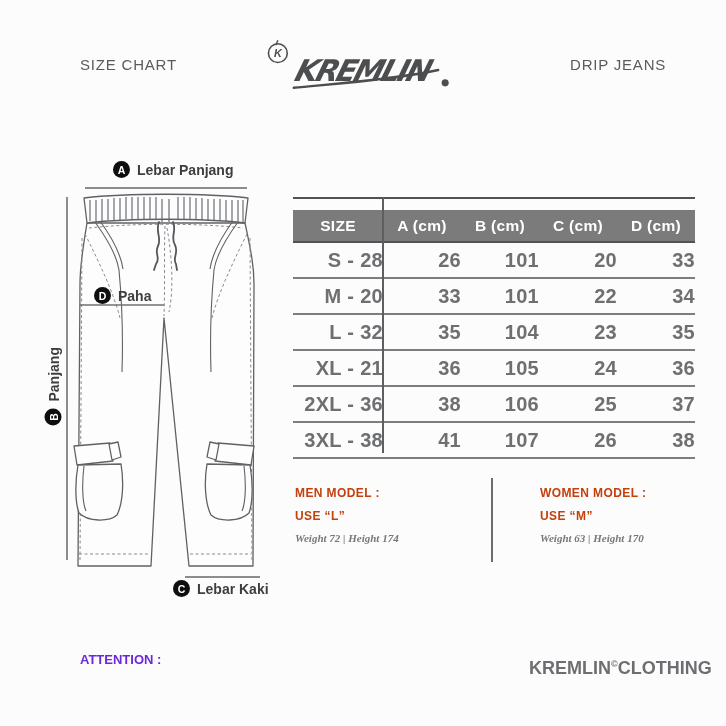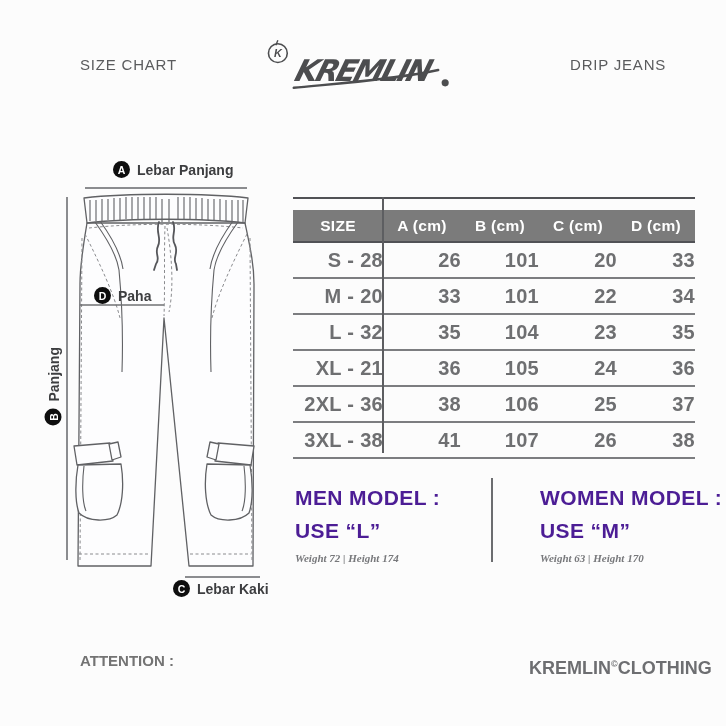--- a/index.html
+++ b/index.html
@@ -35,27 +35,27 @@
     height:31px;background:#7b7b7b;border-bottom:2.5px solid #515256;}
   .thead span{text-align:center;color:#fff;font-size:15.5px;font-weight:bold;letter-spacing:.3px;}
   .trow{display:grid;grid-template-columns:90px repeat(4,1fr);align-items:center;
     height:34px;border-bottom:2px solid #7c7d80;}
   .trow span{text-align:right;font-size:20px;font-weight:bold;color:#6e6f71;letter-spacing:.3px;}
   .v-div{position:absolute;left:382px;top:197px;width:2px;height:256px;background:#5d5e61;}
   
   .model{position:absolute;width:190px;}
   .model-men{left:295px;top:486px;}
   .model-women{left:540px;top:486px;}
-  .model .m-title,.model .m-use{font-size:21px;font-weight:bold;color:#4c1d95;
+  .model .m-title,.model .m-use{font-size:12px;font-weight:bold;color:#c2410c;
     letter-spacing:.4px;margin:0 0 9px 0;}
   .model .m-stats{font-size:11px;font-weight:bold;font-style:italic;color:#77787b;margin:0;font-family:Liberation Serif, serif;}
   .model-div{position:absolute;left:491px;top:478px;width:2px;height:84px;background:#6c6d70;}
   
   .attention{position:absolute;left:80px;top:652px;}
-  .attention .a-title{font-size:15px;font-weight:bold;color:#737373;margin:0 0 3px 0;}
+  .attention .a-title{font-size:13px;font-weight:bold;color:#6d28d9;margin:0 0 3px 0;}
   .attention .a-text{font-size:13px;color:#2b2b2b;margin:0;}
   .brand-foot{position:absolute;left:529px;top:658px;font-size:18px;font-weight:bold;
     color:#6d6e71;letter-spacing:0;white-space:nowrap;}
   .brand-foot sup{font-size:9px;}
   
   .ol{fill:#fdfdfe;stroke:#606164;stroke-width:1.3;stroke-linejoin:round;}
   .ln{fill:none;stroke:#606164;stroke-width:1.1;}
   .dash{fill:none;stroke:#8a8b8e;stroke-width:1;stroke-dasharray:3 2.5;}
   .meas{fill:none;stroke:#8b8c8f;stroke-width:2;}
   .dline{fill:none;stroke:#6f7073;stroke-width:1.6;}

